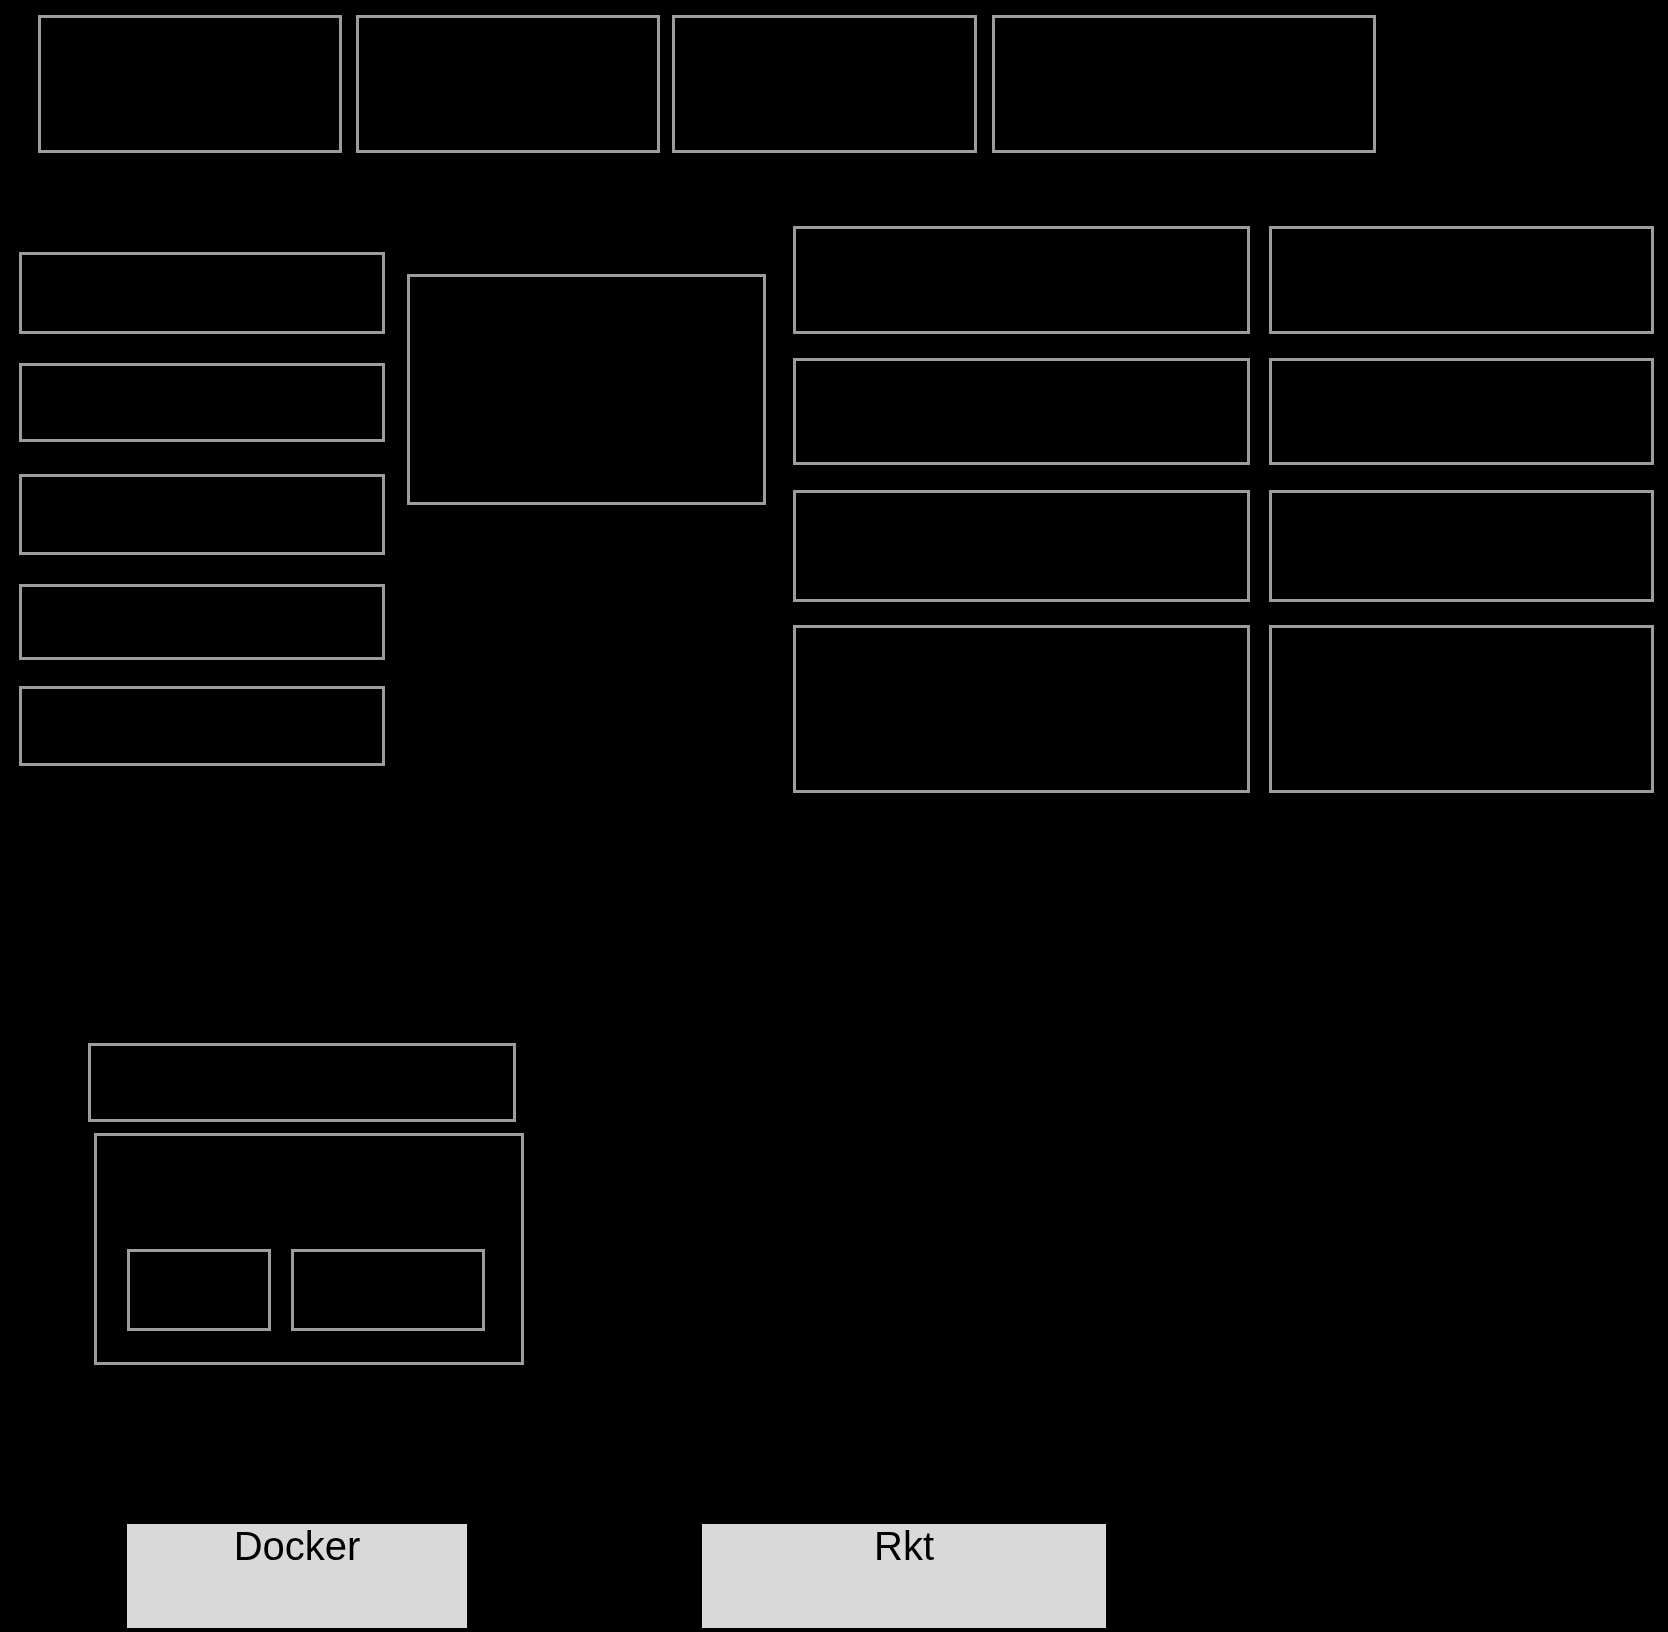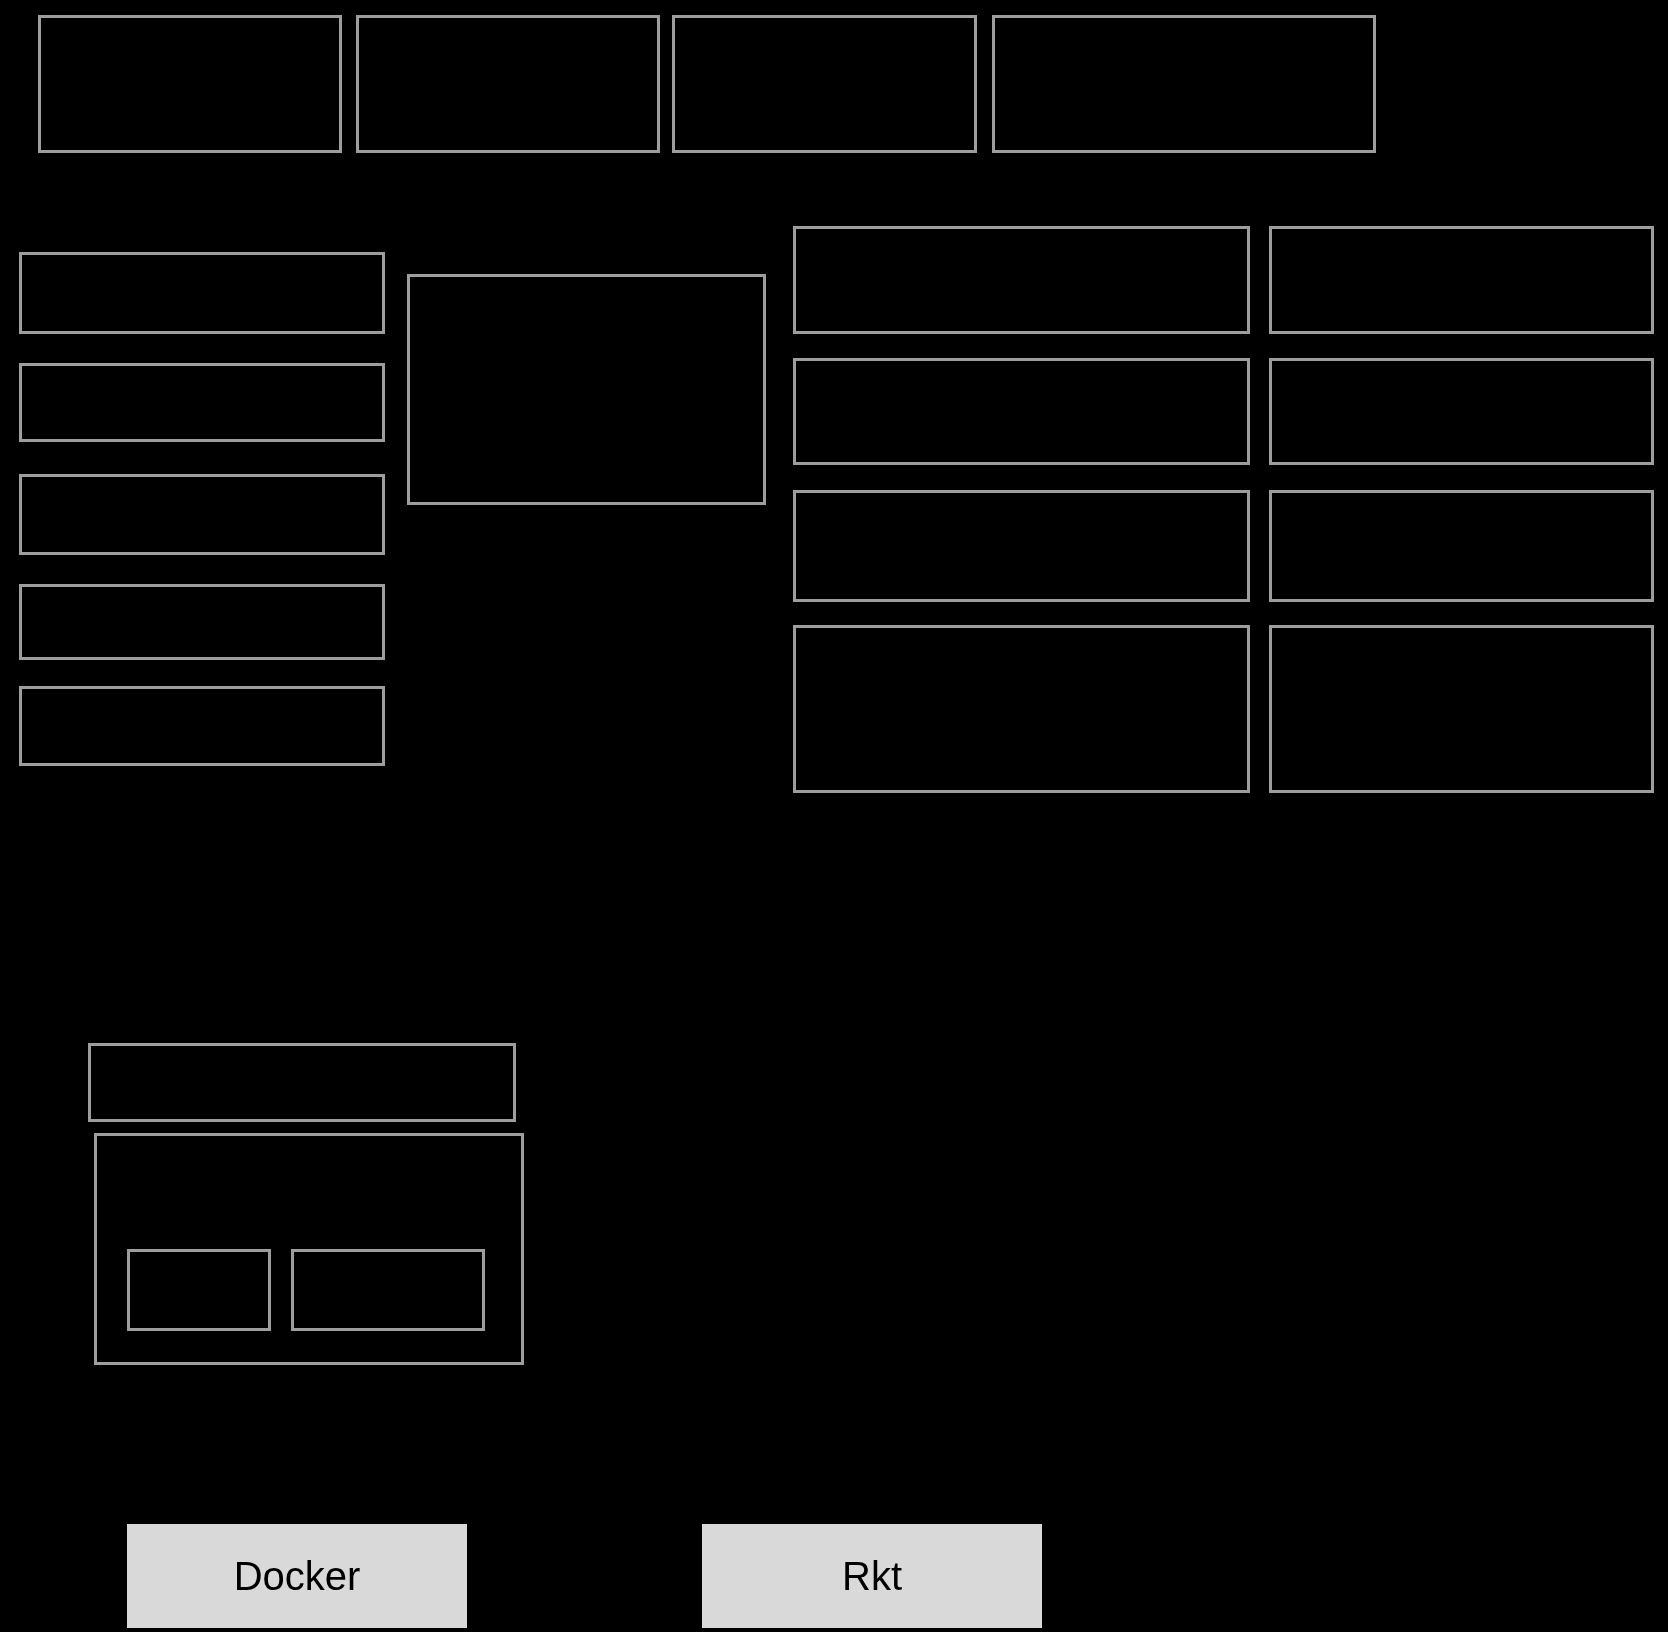--- a/index.html
+++ b/index.html
@@ -35,21 +35,21 @@
     justify-content: center;
     color: #000000;
     font-size: 42px;
     letter-spacing: 0.5px;
   }
   .runtime {
     position: absolute;
     box-sizing: border-box;
     background: #d9d9d9;
     display: flex;
-    align-items: center;
+    align-items: flex-start;
     justify-content: center;
     color: #000000;
     font-size: 40px;
   }
 </style>
 </head>
 <body>
 
 <div id="canvas">
 
@@ -79,17 +79,17 @@
 
   <div class="box" style="left:88px; top:1043px; width:428px; height:79px;"></div>
   <div class="box" style="left:94px; top:1133px; width:430px; height:232px;">
     <div class="box" style="left:30px; top:113px; width:144px; height:82px;"></div>
     <div class="box" style="left:194px; top:113px; width:194px; height:82px;"></div>
   </div>
 
   <div class="runtime" style="left:127px; top:1524px; width:340px; height:104px;">
     <span>Docker</span>
   </div>
-  <div class="runtime" style="left:702px; top:1524px; width:340px; height:104px;">
+  <div class="runtime" style="left:702px; top:1524px; width:404px; height:104px;">
     <span>Rkt</span>
   </div>
 
 </div>
 
 </body></html>

